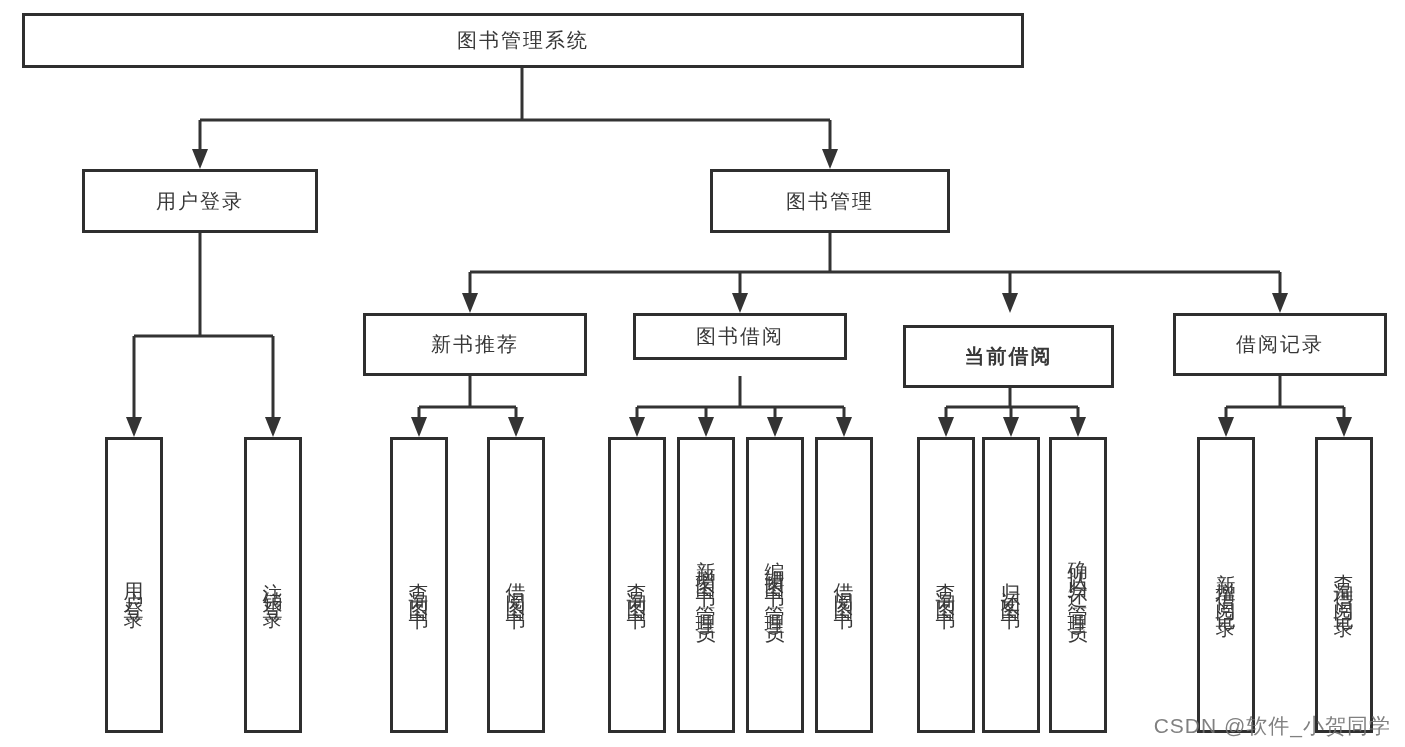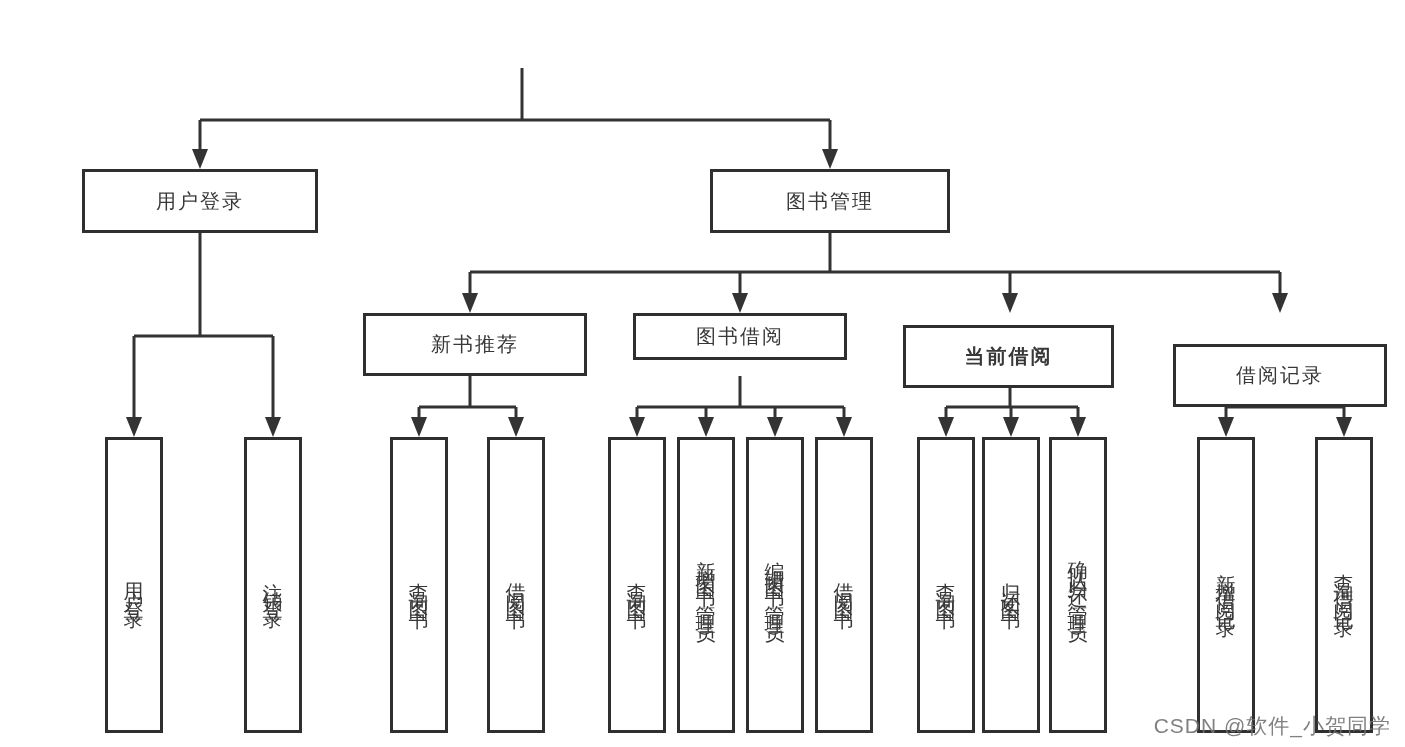--- a/index.html
+++ b/index.html
@@ -104,38 +104,41 @@
       <line x1="1011" y1="407" x2="1011" y2="421" stroke="#333333" stroke-width="3"></line>
       <polygon points="1003,417 1019,417 1011,437" fill="#333333"></polygon>
       <line x1="1078" y1="407" x2="1078" y2="421" stroke="#333333" stroke-width="3"></line>
       <polygon points="1070,417 1086,417 1078,437" fill="#333333"></polygon>
       <line x1="1226" y1="407" x2="1226" y2="421" stroke="#333333" stroke-width="3"></line>
       <polygon points="1218,417 1234,417 1226,437" fill="#333333"></polygon>
       <line x1="1344" y1="407" x2="1344" y2="421" stroke="#333333" stroke-width="3"></line>
       <polygon points="1336,417 1352,417 1344,437" fill="#333333"></polygon>
     </svg>
 
+  <div class="box h" style="left:22px; top:13px; width:1002px; height:55px;">
+    <span>图书管理系统</span>
+  </div>
 
   <div class="box h" style="left:82px; top:169px; width:236px; height:64px;">
     <span>用户登录</span>
   </div>
   <div class="box h" style="left:710px; top:169px; width:240px; height:64px;">
     <span>图书管理</span>
   </div>
 
   <div class="box h" style="left:363px; top:313px; width:224px; height:63px;">
     <span>新书推荐</span>
   </div>
   <div class="box h" style="left:633px; top:313px; width:214px; height:47px;">
     <span>图书借阅</span>
   </div>
   <div class="box h" style="left:903px; top:325px; width:211px; height:63px;font-weight:bold;">
     <span>当前借阅</span>
   </div>
-  <div class="box h" style="left:1173px; top:313px; width:214px; height:63px;margin-top:31px;">
+  <div class="box h" style="left:1173px; top:313px; width:214px; height:63px;">
     <span>借阅记录</span>
   </div>
 
   <div class="box v" style="left:105px; top:437px; width:58px; height:296px;">
     <span>用户登录</span>
   </div>
   <div class="box v" style="left:244px; top:437px; width:58px; height:296px;">
     <span>注销登录</span>
   </div>
 

